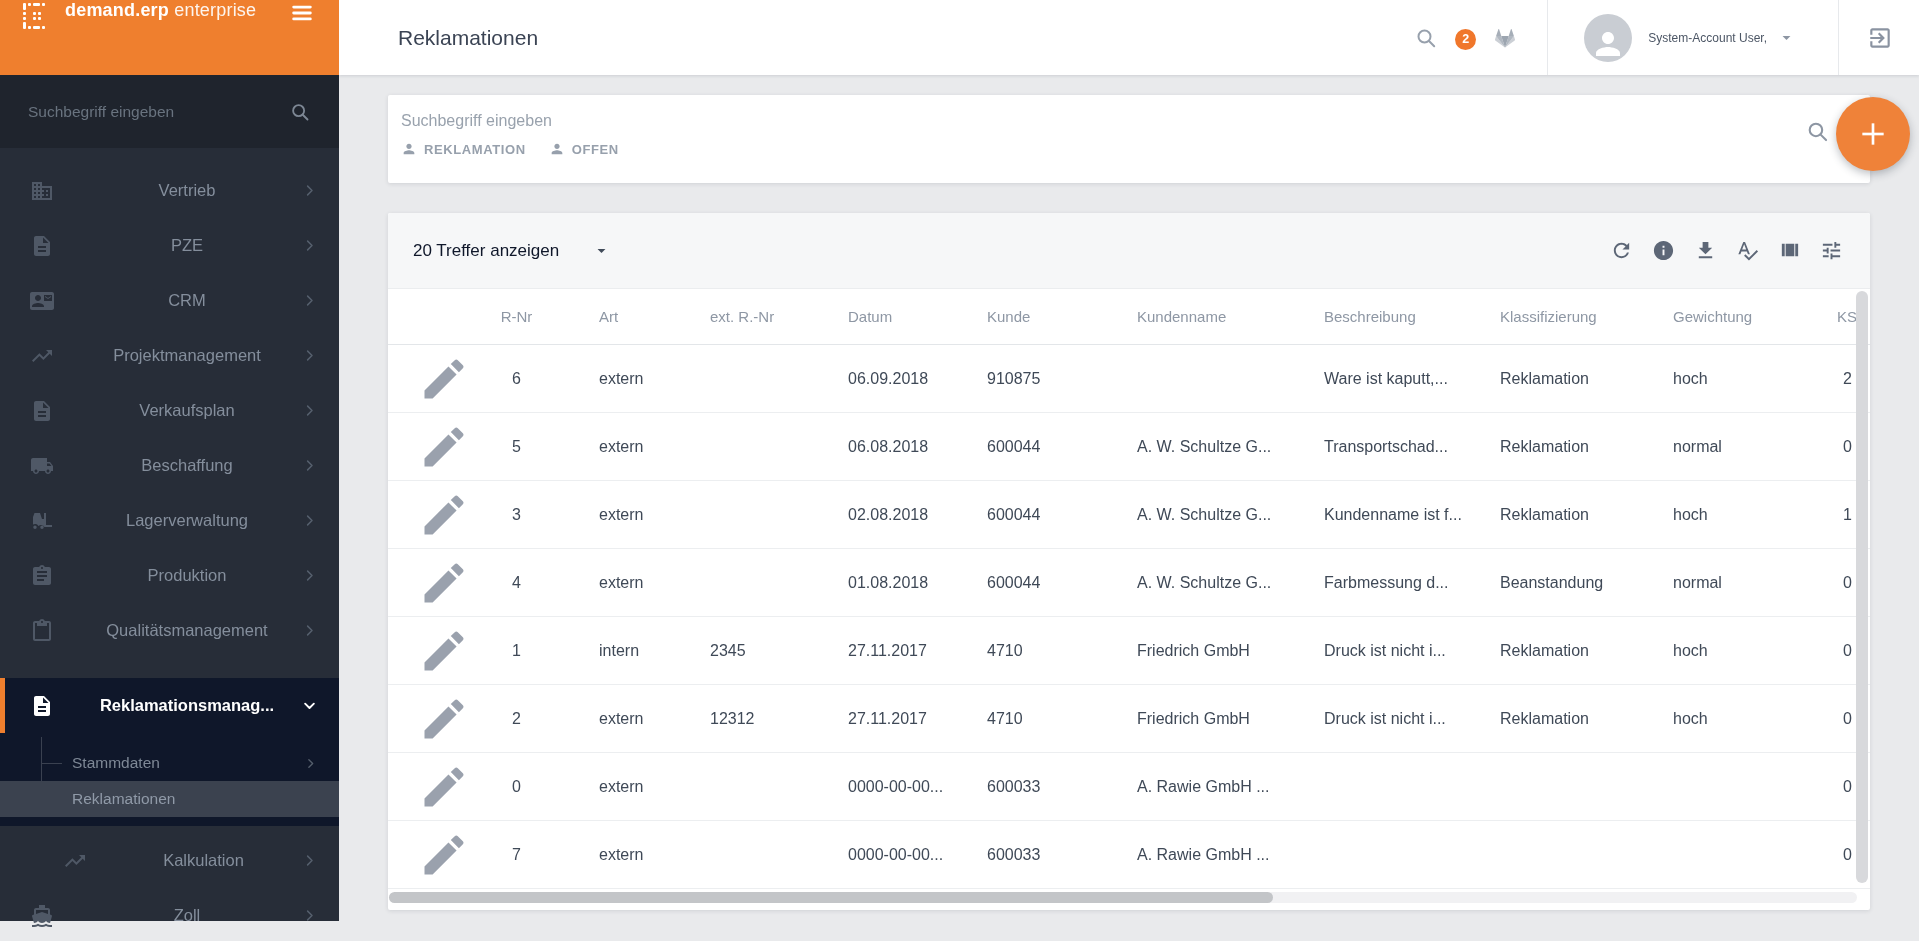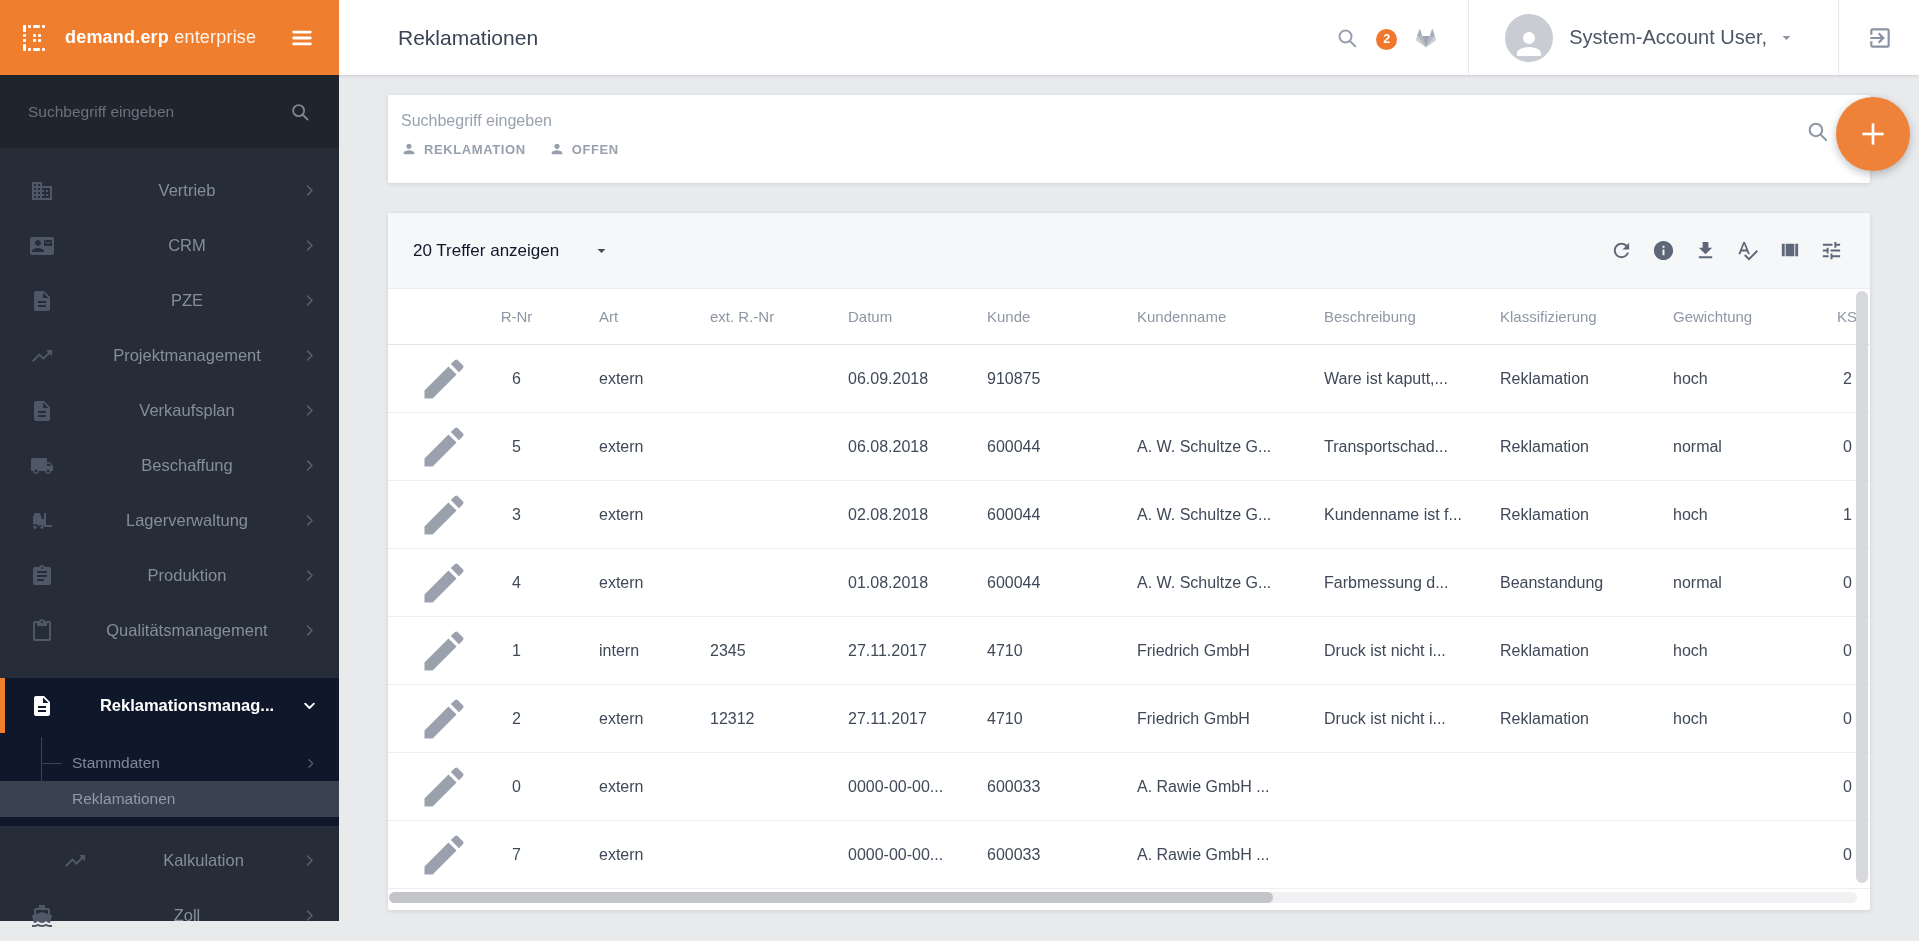--- a/index.html
+++ b/index.html
@@ -2,21 +2,21 @@
 <html><head>
 <meta charset="utf-8">
 <style>
   * { margin:0; padding:0; box-sizing:border-box; }
   html,body { width:1919px; height:941px; overflow:hidden; }
   body { font-family:"Liberation Sans","DejaVu Sans",sans-serif; background:#e9eaec; position:relative; color:#3f4957; }
   svg { display:block; }
 
   
   .sidebar { position:absolute; left:0; top:0; width:339px; height:921px; background:#272d38; z-index:6; }
-  .logo-bar { height:75px; background:#ef7f2e; display:flex; align-items:center; padding:0 20px; }
+  .logo-bar { height:75px; background:#ef7f2e; display:flex; padding:0 20px; }
   .logo-glyph { width:32px; height:32px; color:#fff; }
   .logo-text { color:#fff; font-size:18px; margin-left:13px; flex:1; white-space:nowrap; letter-spacing:.2px; }
   .logo-text b { font-weight:700; }
   .logo-text span { font-weight:400; opacity:.92; }
   .hamburger { width:26px; height:26px; color:#fff; cursor:pointer; margin-right:4px; }
 
   .side-search { height:73px; background:#1f242d; display:flex; align-items:center; padding:0 28px; cursor:text; }
   .side-search .ph { flex:1; color:#69737f; font-size:15.5px; }
   .side-search .s-ic { width:22px; height:22px; color:#7d8794; }
 
@@ -43,21 +43,21 @@
   
   .topbar { position:absolute; left:339px; top:0; width:1580px; height:75px; background:#fff; box-shadow:0 1px 3px rgba(35,45,60,.14); display:flex; align-items:center; z-index:5; }
   .tb-title { margin-left:59px; font-size:21px; color:#3b4454; }
   .tb-right { margin-left:auto; display:flex; align-items:center; height:100%; }
   .tb-ic { width:24px; height:24px; color:#97a0ac; cursor:pointer; flex:none; }
   .bell-wrap { position:relative; margin-left:27px; cursor:pointer; }
   .badge { position:absolute; top:-9px; right:-11px; min-width:21px; height:21px; border-radius:50%; background:#f0772b; color:#fff; font-size:12.5px; font-weight:700; display:flex; align-items:center; justify-content:center; }
   .vdiv { width:1px; height:75px; background:#e7e9ec; }
   .avatar { width:48px; height:48px; border-radius:50%; background:#c9cdd3; overflow:hidden; display:flex; align-items:flex-end; justify-content:center; flex:none; cursor:pointer; }
   .avatar svg { width:36px; height:36px; color:#fff; }
-  .user-name { margin-left:16px; font-size:20px; color:#4c5665; white-space:nowrap; cursor:pointer; }
+  .user-name { margin-left:16px; font-size:12px; color:#4c5665; white-space:nowrap; cursor:pointer; }
   .caret { width:19px; height:19px; color:#8d96a3; margin-left:10px; cursor:pointer; }
 
   
   .content { position:absolute; left:339px; top:75px; width:1580px; height:866px; }
 
   .search-card { position:absolute; left:49px; top:20px; width:1482px; height:88px; background:#fff; border-radius:2px; box-shadow:0 1px 4px rgba(35,45,60,.13); }
   .sc-input { position:absolute; left:13px; top:11px; width:1280px; height:30px; border:none; outline:none; font-size:16px; color:#3f4957; font-family:inherit; background:transparent; }
   .sc-input::placeholder { color:#99a2ad; opacity:1; }
   .sc-chips { position:absolute; left:13px; top:46px; display:flex; gap:23px; }
   .chip { display:flex; align-items:center; gap:7px; color:#97a0ac; font-size:13px; font-weight:700; letter-spacing:.6px; cursor:pointer; }
@@ -149,37 +149,37 @@
         <span class="lbl">Vertrieb</span>
         <span class="chev">
           <svg viewBox="0 0 24 24" fill="currentColor" width="100%" height="100%">
             <path d="M9 5l7 7-7 7" fill="none" stroke="currentColor" stroke-width="2.4" stroke-linecap="round" stroke-linejoin="round"></path>
           </svg>
         </span>
       </div>
       <div class="mi">
         <span class="ic">
           <svg viewBox="0 0 24 24" fill="currentColor" width="100%" height="100%">
+            <path d="M14 2H6c-1.1 0-2 .9-2 2v16c0 1.1.9 2 2 2h12c1.1 0 2-.9 2-2V8l-6-6zm2 16H8v-2h8v2zm0-4H8v-2h8v2zm-3-5V3.5L18.5 9H13z"></path>
+          </svg>
+        </span>
+        <span class="lbl">PZE</span>
+        <span class="chev">
+          <svg viewBox="0 0 24 24" fill="currentColor" width="100%" height="100%">
+            <path d="M9 5l7 7-7 7" fill="none" stroke="currentColor" stroke-width="2.4" stroke-linecap="round" stroke-linejoin="round"></path>
+          </svg>
+        </span>
+      </div>
+      <div class="mi">
+        <span class="ic">
+          <svg viewBox="0 0 24 24" fill="currentColor" width="100%" height="100%">
             <path d="M21 8V7l-3 2-3-2v1l3 2 3-2zm1-5H2C.9 3 0 3.9 0 5v14c0 1.1.9 2 2 2h20c1.1 0 2-.9 2-2V5c0-1.1-.9-2-2-2zM8 6c1.66 0 3 1.34 3 3s-1.34 3-3 3-3-1.34-3-3 1.34-3 3-3zm6 12H2v-1c0-2 4-3.1 6-3.1s6 1.1 6 3.1v1zm8-6h-8V6h8v6z"></path>
           </svg>
         </span>
         <span class="lbl">CRM</span>
-        <span class="chev">
-          <svg viewBox="0 0 24 24" fill="currentColor" width="100%" height="100%">
-            <path d="M9 5l7 7-7 7" fill="none" stroke="currentColor" stroke-width="2.4" stroke-linecap="round" stroke-linejoin="round"></path>
-          </svg>
-        </span>
-      </div>
-      <div class="mi">
-        <span class="ic">
-          <svg viewBox="0 0 24 24" fill="currentColor" width="100%" height="100%">
-            <path d="M14 2H6c-1.1 0-2 .9-2 2v16c0 1.1.9 2 2 2h12c1.1 0 2-.9 2-2V8l-6-6zm2 16H8v-2h8v2zm0-4H8v-2h8v2zm-3-5V3.5L18.5 9H13z"></path>
-          </svg>
-        </span>
-        <span class="lbl">PZE</span>
         <span class="chev">
           <svg viewBox="0 0 24 24" fill="currentColor" width="100%" height="100%">
             <path d="M9 5l7 7-7 7" fill="none" stroke="currentColor" stroke-width="2.4" stroke-linecap="round" stroke-linejoin="round"></path>
           </svg>
         </span>
       </div>
       <div class="mi">
         <span class="ic">
           <svg viewBox="0 0 24 24" fill="currentColor" width="100%" height="100%">
             <path d="M16 6l2.29 2.29-4.88 4.88-4-4L2 16.59 3.41 18l6-6 4 4 6.3-6.29L22 12V6z"></path>

